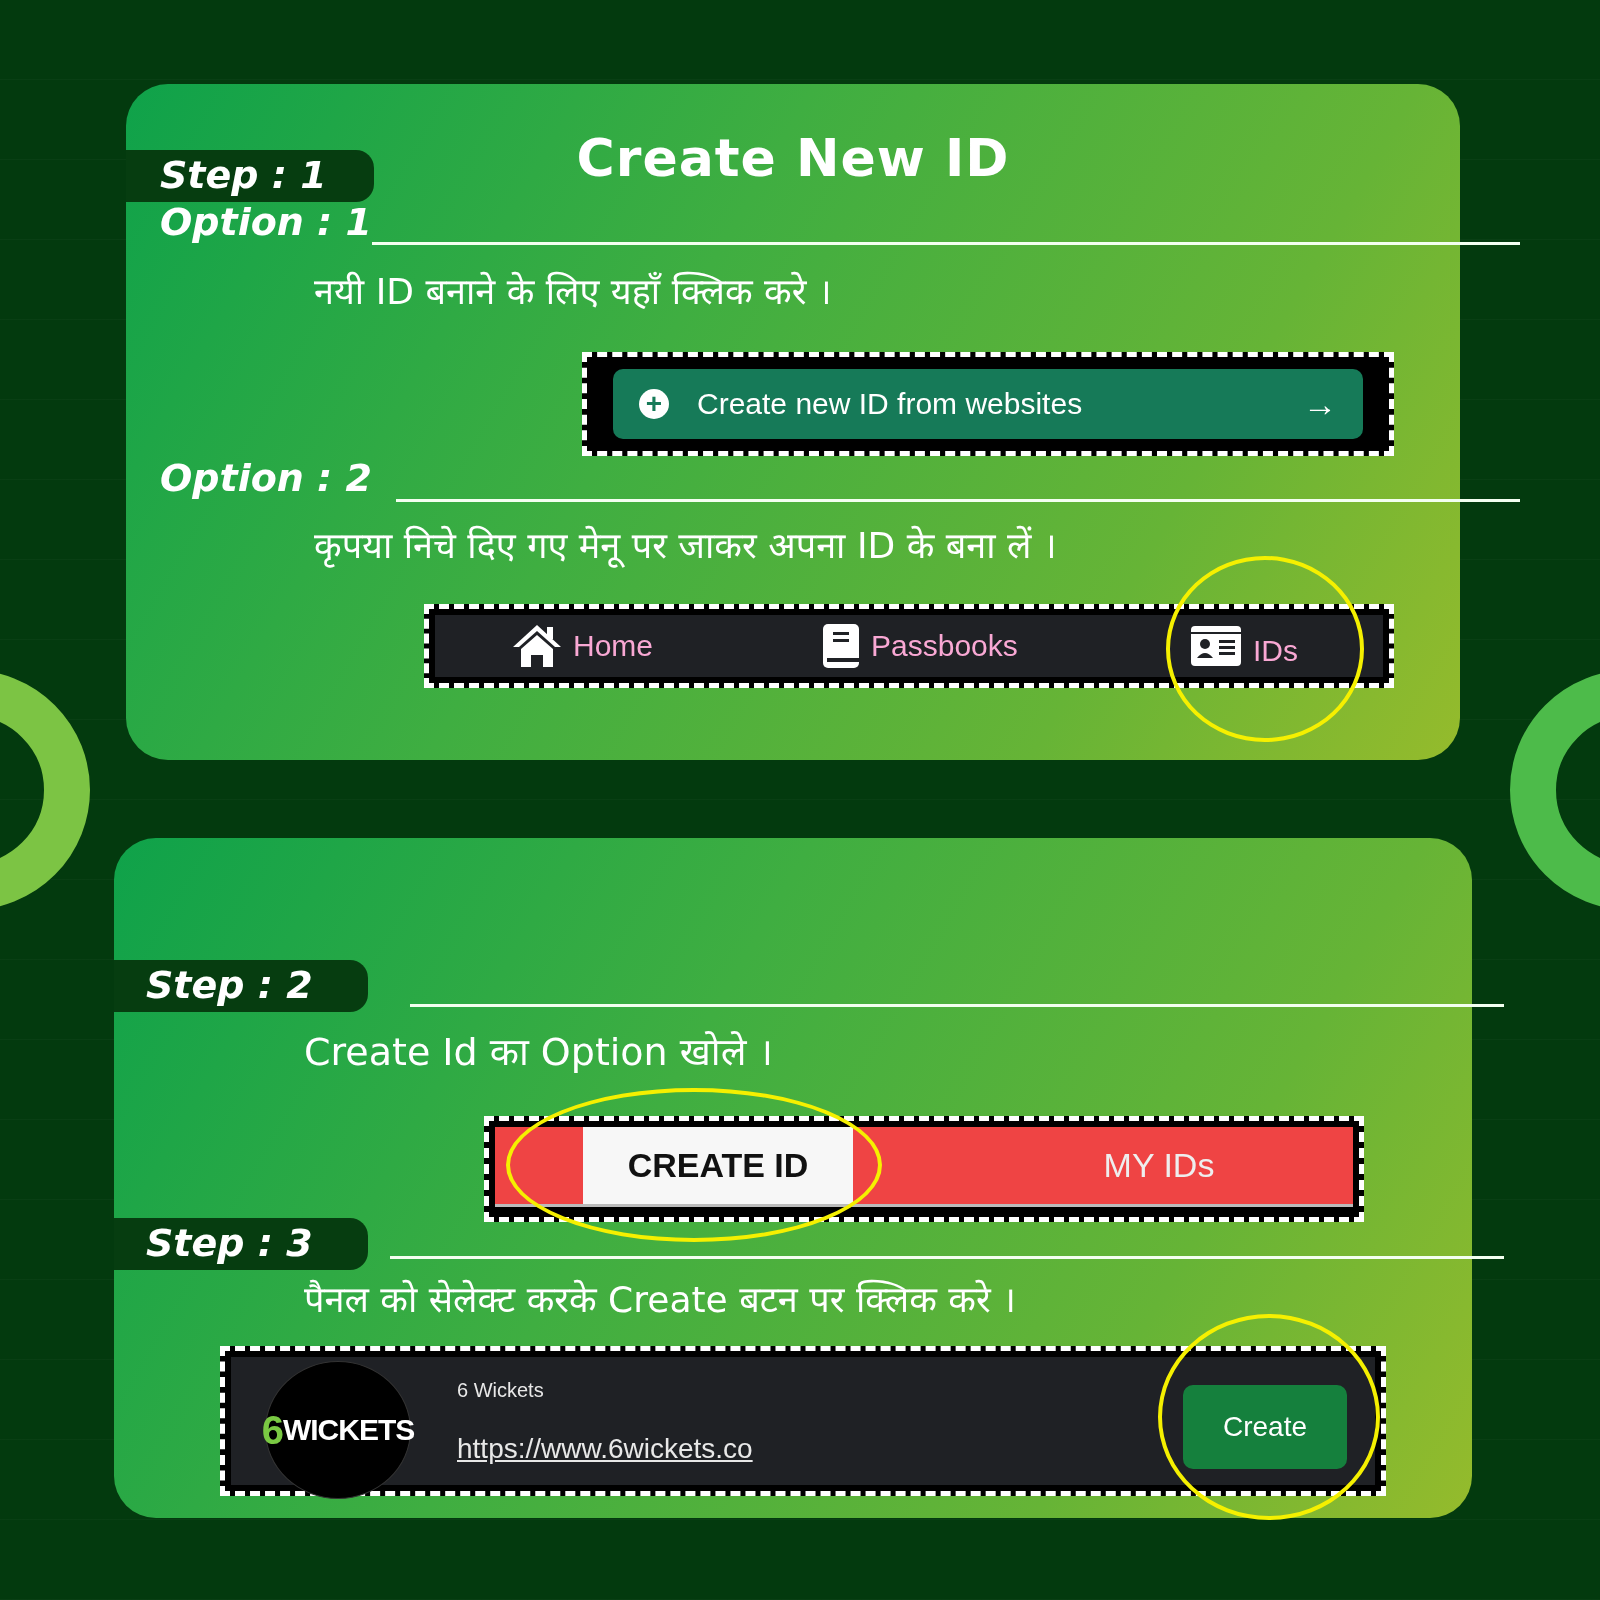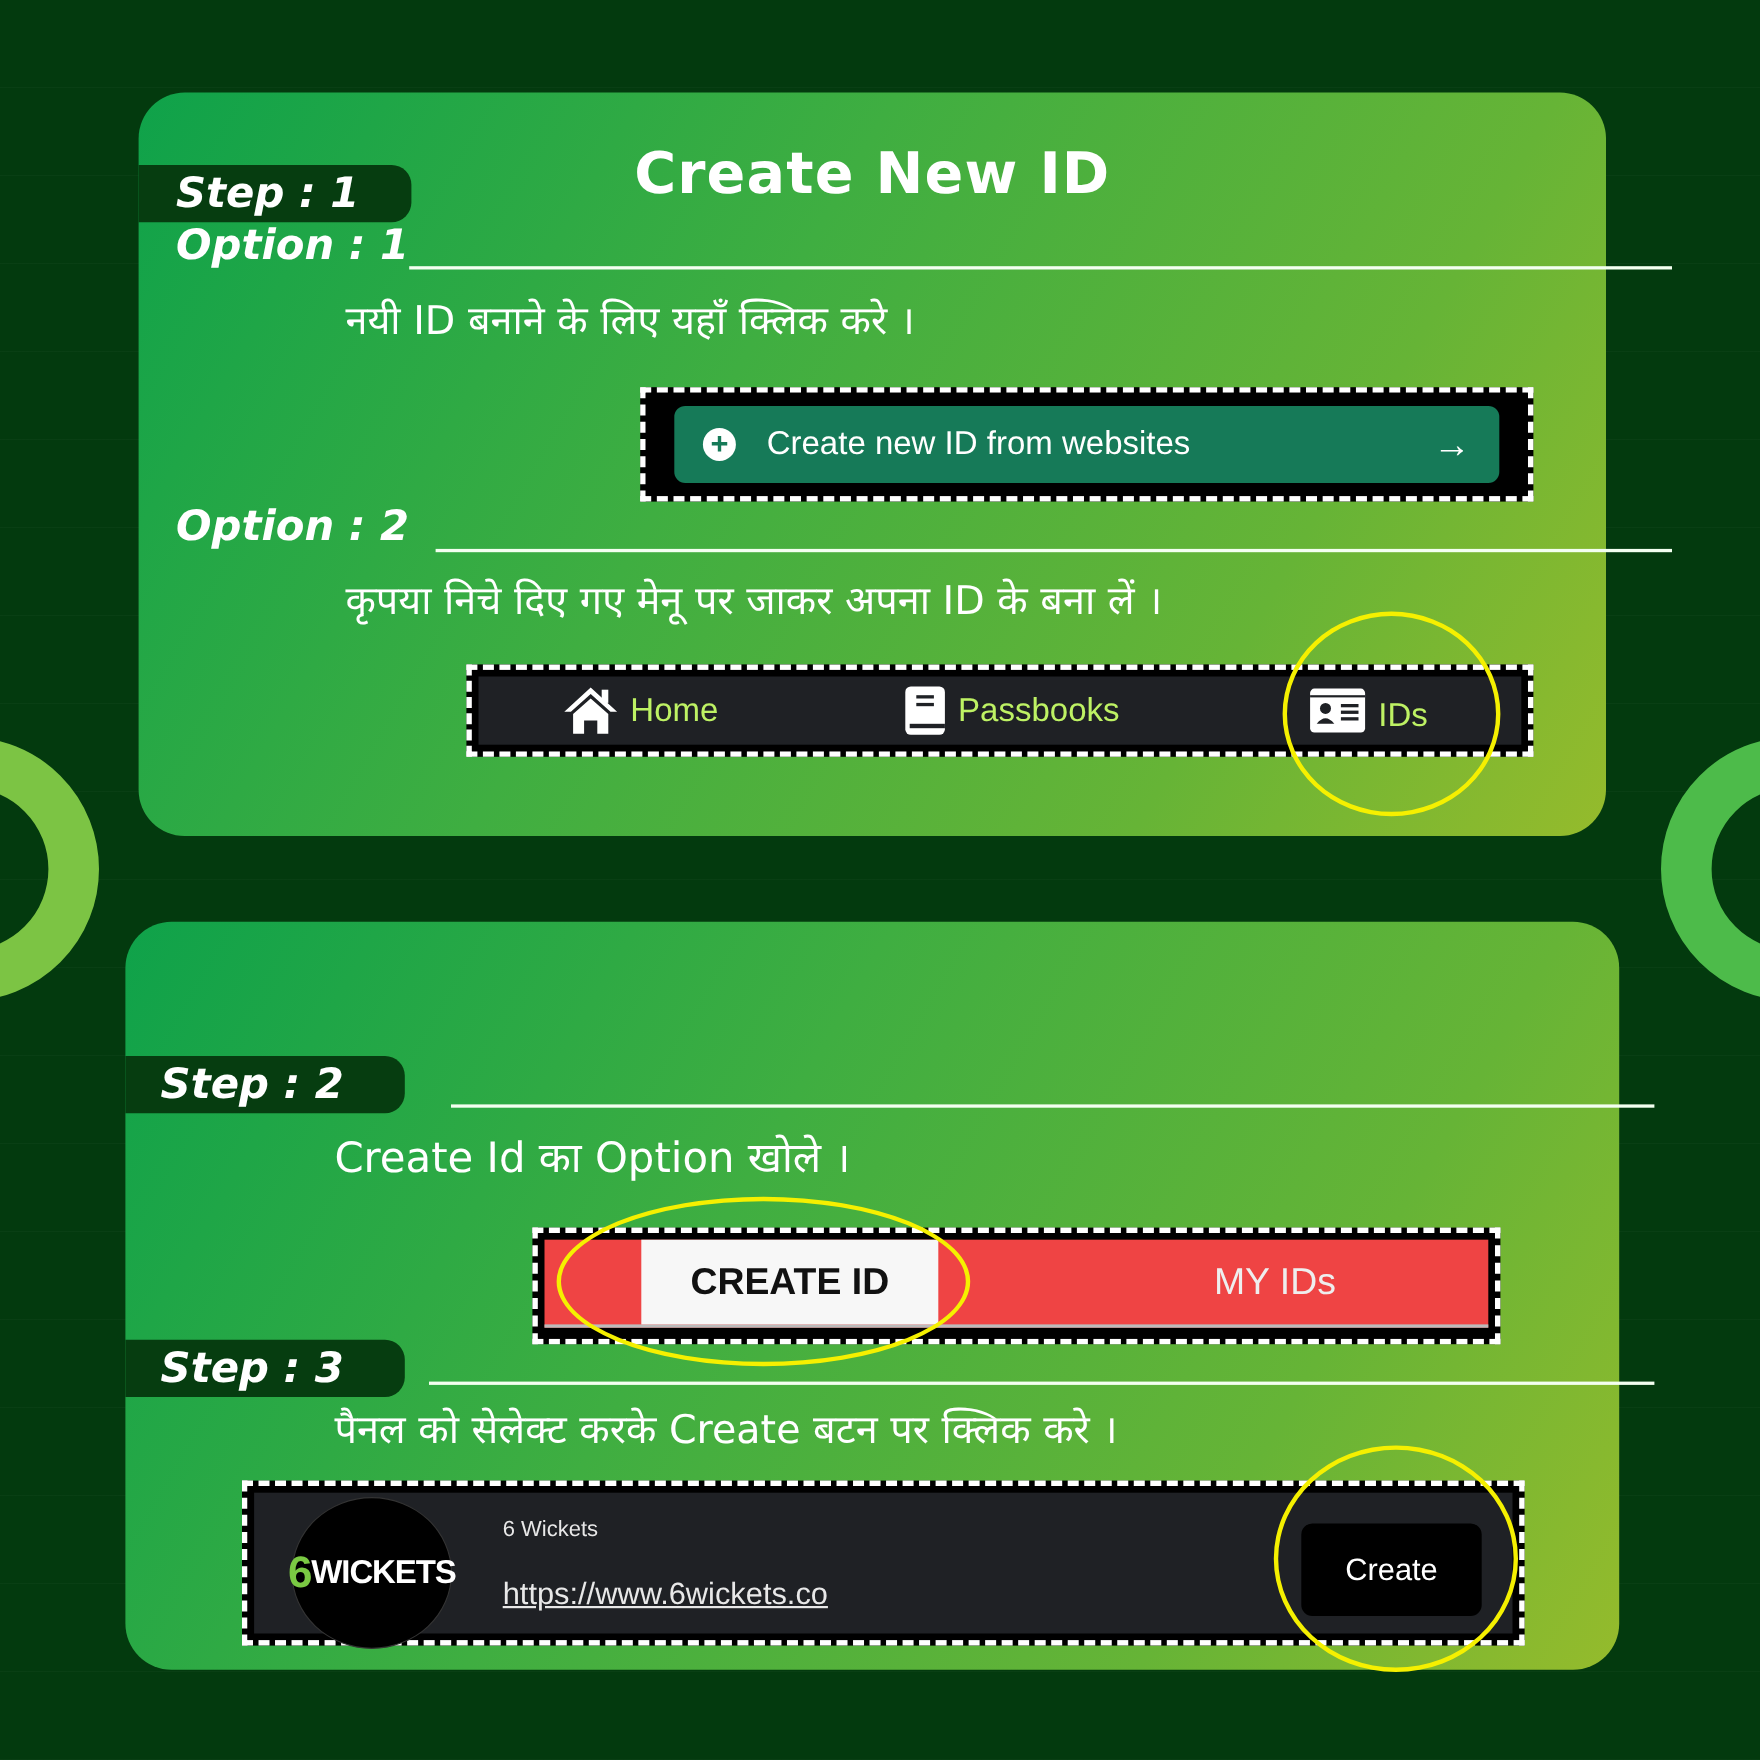--- a/index.html
+++ b/index.html
@@ -77,21 +77,21 @@
   }
   .btn-create-site .label { flex: 1; }
   .arrow { font-size: 34px; font-weight: bold; }
 
   
   .navbar {
     position: absolute; left: 6px; top: 6px; right: 6px; bottom: 6px;
     background: #1f2125; display: flex; align-items: center;
     font-family: "Liberation Sans", sans-serif; font-size: 30px;
   }
-  .nav-item { position: absolute; display: flex; align-items: center; gap: 10px; color: #bef264; }
+  .nav-item { position: absolute; display: flex; align-items: center; gap: 10px; color: #f9a8d4; }
   .nav-icon { display: inline-block; position: relative; }
 
   
   .tabs {
     position: absolute; left: 6px; top: 6px; right: 6px; bottom: 10px;
     background: #ef4444; display: flex; font-family: "Liberation Sans", sans-serif;
     border-bottom: 3px solid #bbb;
   }
   .tab-create {
     position: absolute; left: 88px; top: 0; width: 270px; bottom: 0;
@@ -112,21 +112,21 @@
     position: absolute; left: 34px; top: 4px; width: 146px; height: 138px;
     border-radius: 50%; background: #000; border: 1px solid #333;
     display: flex; align-items: center; justify-content: center;
     font-weight: bold; font-size: 30px; letter-spacing: -1px;
   }
   .logo-six { color: #7ac943; font-size: 40px; }
   .site-name { position: absolute; left: 226px; top: 22px; font-size: 20px; color: #e8e8e8; }
   .site-url { position: absolute; left: 226px; top: 76px; font-size: 28px; color: #e8e8e8; text-decoration: underline; }
   .btn-create {
     position: absolute; right: 28px; top: 28px; width: 164px; height: 84px;
-    background: #000000; border-radius: 10px; color: #fff; font-size: 28px;
+    background: #15803d; border-radius: 10px; color: #fff; font-size: 28px;
     display: flex; align-items: center; justify-content: center;
   }
 
   .yellow-ring {
     position: absolute; border: 4px solid #f5f000; border-radius: 50%;
     pointer-events: none;
   }
 </style>
 </head>
 <body>

